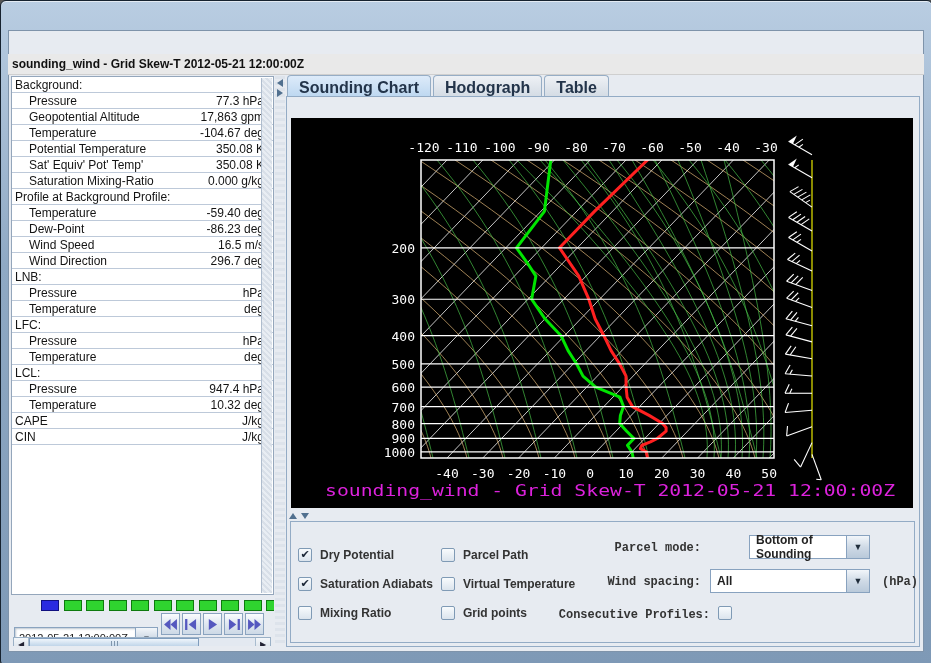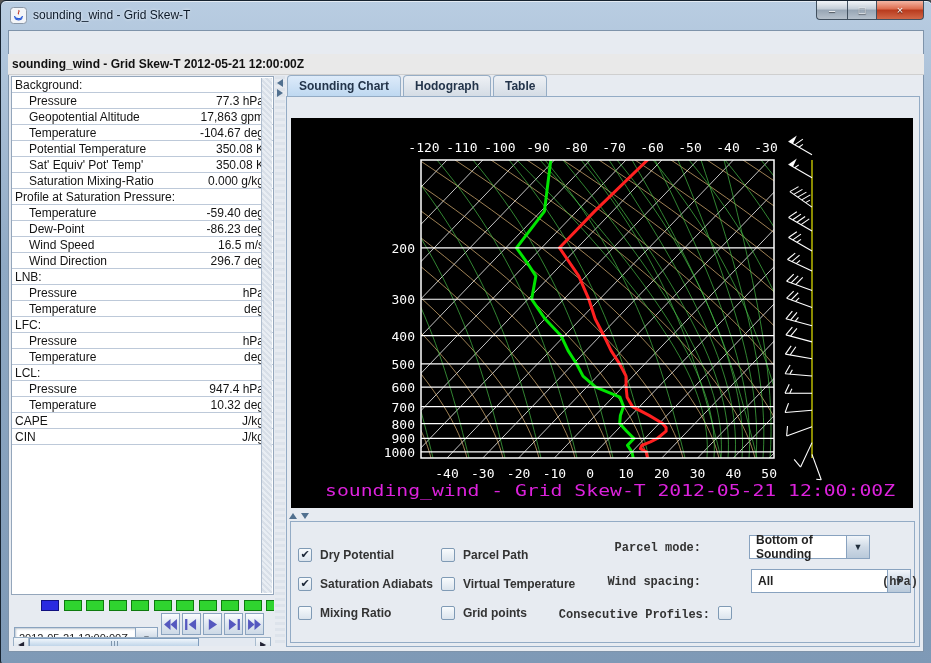--- a/index.html
+++ b/index.html
@@ -55,21 +55,21 @@
            background:linear-gradient(#f0f6fc,#c3d7ea 60%,#b3cae2);display:flex;align-items:center;justify-content:center;gap:2px;}
   .grip{width:1px;height:7px;background:#7f96ad;}
   
   .vdivider{position:absolute;left:274px;top:75px;width:10px;height:570px;
             background:repeating-linear-gradient(0deg,#e7ebf1 0 3px,#dde3eb 3px 6px);}
   .tri-left{width:0;height:0;border-top:4px solid transparent;border-bottom:4px solid transparent;border-right:6px solid #51708f;margin:3px auto 2px;}
   .tri-right{width:0;height:0;border-top:4px solid transparent;border-bottom:4px solid transparent;border-left:6px solid #51708f;margin:0 auto;}
   
   .rightpanel{position:absolute;left:284px;top:74px;width:636px;height:573px;}
   .tabs{position:absolute;left:2px;top:0;height:21px;display:flex;}
-  .tab{font-size:12px;font-weight:bold;color:#23344a;padding:3px 11px 18px;margin-right:2px;
+  .tab{font-size:16px;font-weight:bold;color:#23344a;padding:3px 11px 18px;margin-right:2px;
        background:linear-gradient(#eef1f5,#d3dbe4);border:1px solid #96adc5;border-bottom:none;border-radius:4px 4px 0 0;}
   .tab.selected{background:linear-gradient(#ddebfa,#bdd7f0);}
   .tabbody{position:absolute;left:1px;right:1px;top:21px;bottom:1px;border:1px solid #93abc5;background:#e7ebf1;}
   .chartholder{position:absolute;left:4px;top:21px;width:622px;height:390px;background:#000;}
   .hdivider{position:absolute;left:2px;top:415px;width:620px;height:8px;display:flex;align-items:center;}
   .tri-up{width:0;height:0;border-left:4px solid transparent;border-right:4px solid transparent;border-bottom:6px solid #51708f;margin-right:4px;}
   .tri-down{width:0;height:0;border-left:4px solid transparent;border-right:4px solid transparent;border-top:6px solid #51708f;}
   .ctrlpanel{position:absolute;left:3px;right:4px;top:424px;bottom:3px;border:1px solid #93abc5;background:#e7ebf1;}
   .cbcol{position:absolute;top:25px;display:flex;flex-direction:column;gap:14px;}
   .cbcol.c1{left:7px;} .cbcol.c2{left:150px;justify-content:space-between;}
@@ -85,40 +85,20 @@
   .combo .arrow{width:22px;border:1px solid #88a2bf;display:flex;align-items:center;justify-content:center;
             background:linear-gradient(#f2f6fa,#cfdae6 50%,#b9c9da);font-size:9px;color:#1f2c3a;}
   .axt{font:13px "DejaVu Sans Mono",monospace;}
   .ctitle{font:16px "DejaVu Sans Mono",monospace;}
 </style>
 </head>
 <body>
 
 <div class="win">
 
-  <div class="titlebar">
-    <svg class="app-icon" viewBox="0 0 17 17">
-      <rect x="0.5" y="0.5" width="16" height="16" rx="3" fill="#f3f5f8" stroke="#8a97a6"></rect>
-      <path d="M8.5 3.2 C10.5 4.4 6.8 5.6 8.8 7.2" stroke="#c43c2c" fill="none" stroke-width="1.1"></path>
-      <path d="M4.6 9 c0 3.4 7.8 3.4 7.8 0" stroke="#2a5bd7" fill="none" stroke-width="1.2"></path>
-      <path d="M4.8 11.4 c2.2 2 5.6 2 7.4 0" stroke="#2a5bd7" fill="none" stroke-width="1.2"></path>
-    </svg>
-    <span class="title-text">sounding_wind - Grid Skew-T</span>
-    <div class="winbtns">
-      <div class="winbtn min">
-          <span>–</span>
-        </div>
-      <div class="winbtn max">
-          <span>□</span>
-        </div>
-      <div class="winbtn close">
-          <span>×</span>
-        </div>
-    </div>
-  </div>
 
   <div class="client"></div>
   <div class="headerstrip">
     <span>sounding_wind - Grid Skew-T 2012-05-21 12:00:00Z</span>
   </div>
 
   <div class="leftpanel">
     <div class="proptable" id="proptable">
       <div class="tscroll"></div>
     <div class="trow sec">
@@ -143,21 +123,21 @@
         </div>
         <div class="trow">
           <span class="tlabel">Sat' Equiv' Pot' Temp'</span>
           <span class="tvalue">350.08 K</span>
         </div>
         <div class="trow">
           <span class="tlabel">Saturation Mixing-Ratio</span>
           <span class="tvalue">0.000 g/kg</span>
         </div>
         <div class="trow sec">
-          <span class="tlabel">Profile at Saturation Pressure:</span>
+          <span class="tlabel">Profile at Background Profile:</span>
           <span class="tvalue"></span>
         </div>
         <div class="trow">
           <span class="tlabel">Temperature</span>
           <span class="tvalue">-59.40 deg</span>
         </div>
         <div class="trow">
           <span class="tlabel">Dew-Point</span>
           <span class="tvalue">-86.23 deg</span>
         </div>
@@ -521,21 +501,21 @@
         <div class="ctl-label" style="left:298px;top:19px;width:112px;">Parcel mode:</div>
         <div class="combo" style="left:419px;top:13px;width:160px;padding-left:39px;">
           <div class="field">
               <span>Bottom of Sounding</span>
             </div>
           <div class="arrow">
               <span>▼</span>
             </div>
         </div>
         <div class="ctl-label" style="left:298px;top:53px;width:112px;">Wind spacing:</div>
-        <div class="combo" style="left:419px;top:47px;width:160px;margin-left:41px;">
+        <div class="combo" style="left:419px;top:47px;width:160px;">
           <div class="field">
               <span>All</span>
             </div>
           <div class="arrow">
               <span>▼</span>
             </div>
         </div>
         <div class="ctl-label" style="left:591px;top:53px;text-align:right;">(hPa)</div>
         <div class="ctl-label" style="left:230px;top:86px;width:189px;">Consecutive Profiles:</div>
         <div class="checkbox" style="position:absolute;left:427px;top:84px;"></div>

